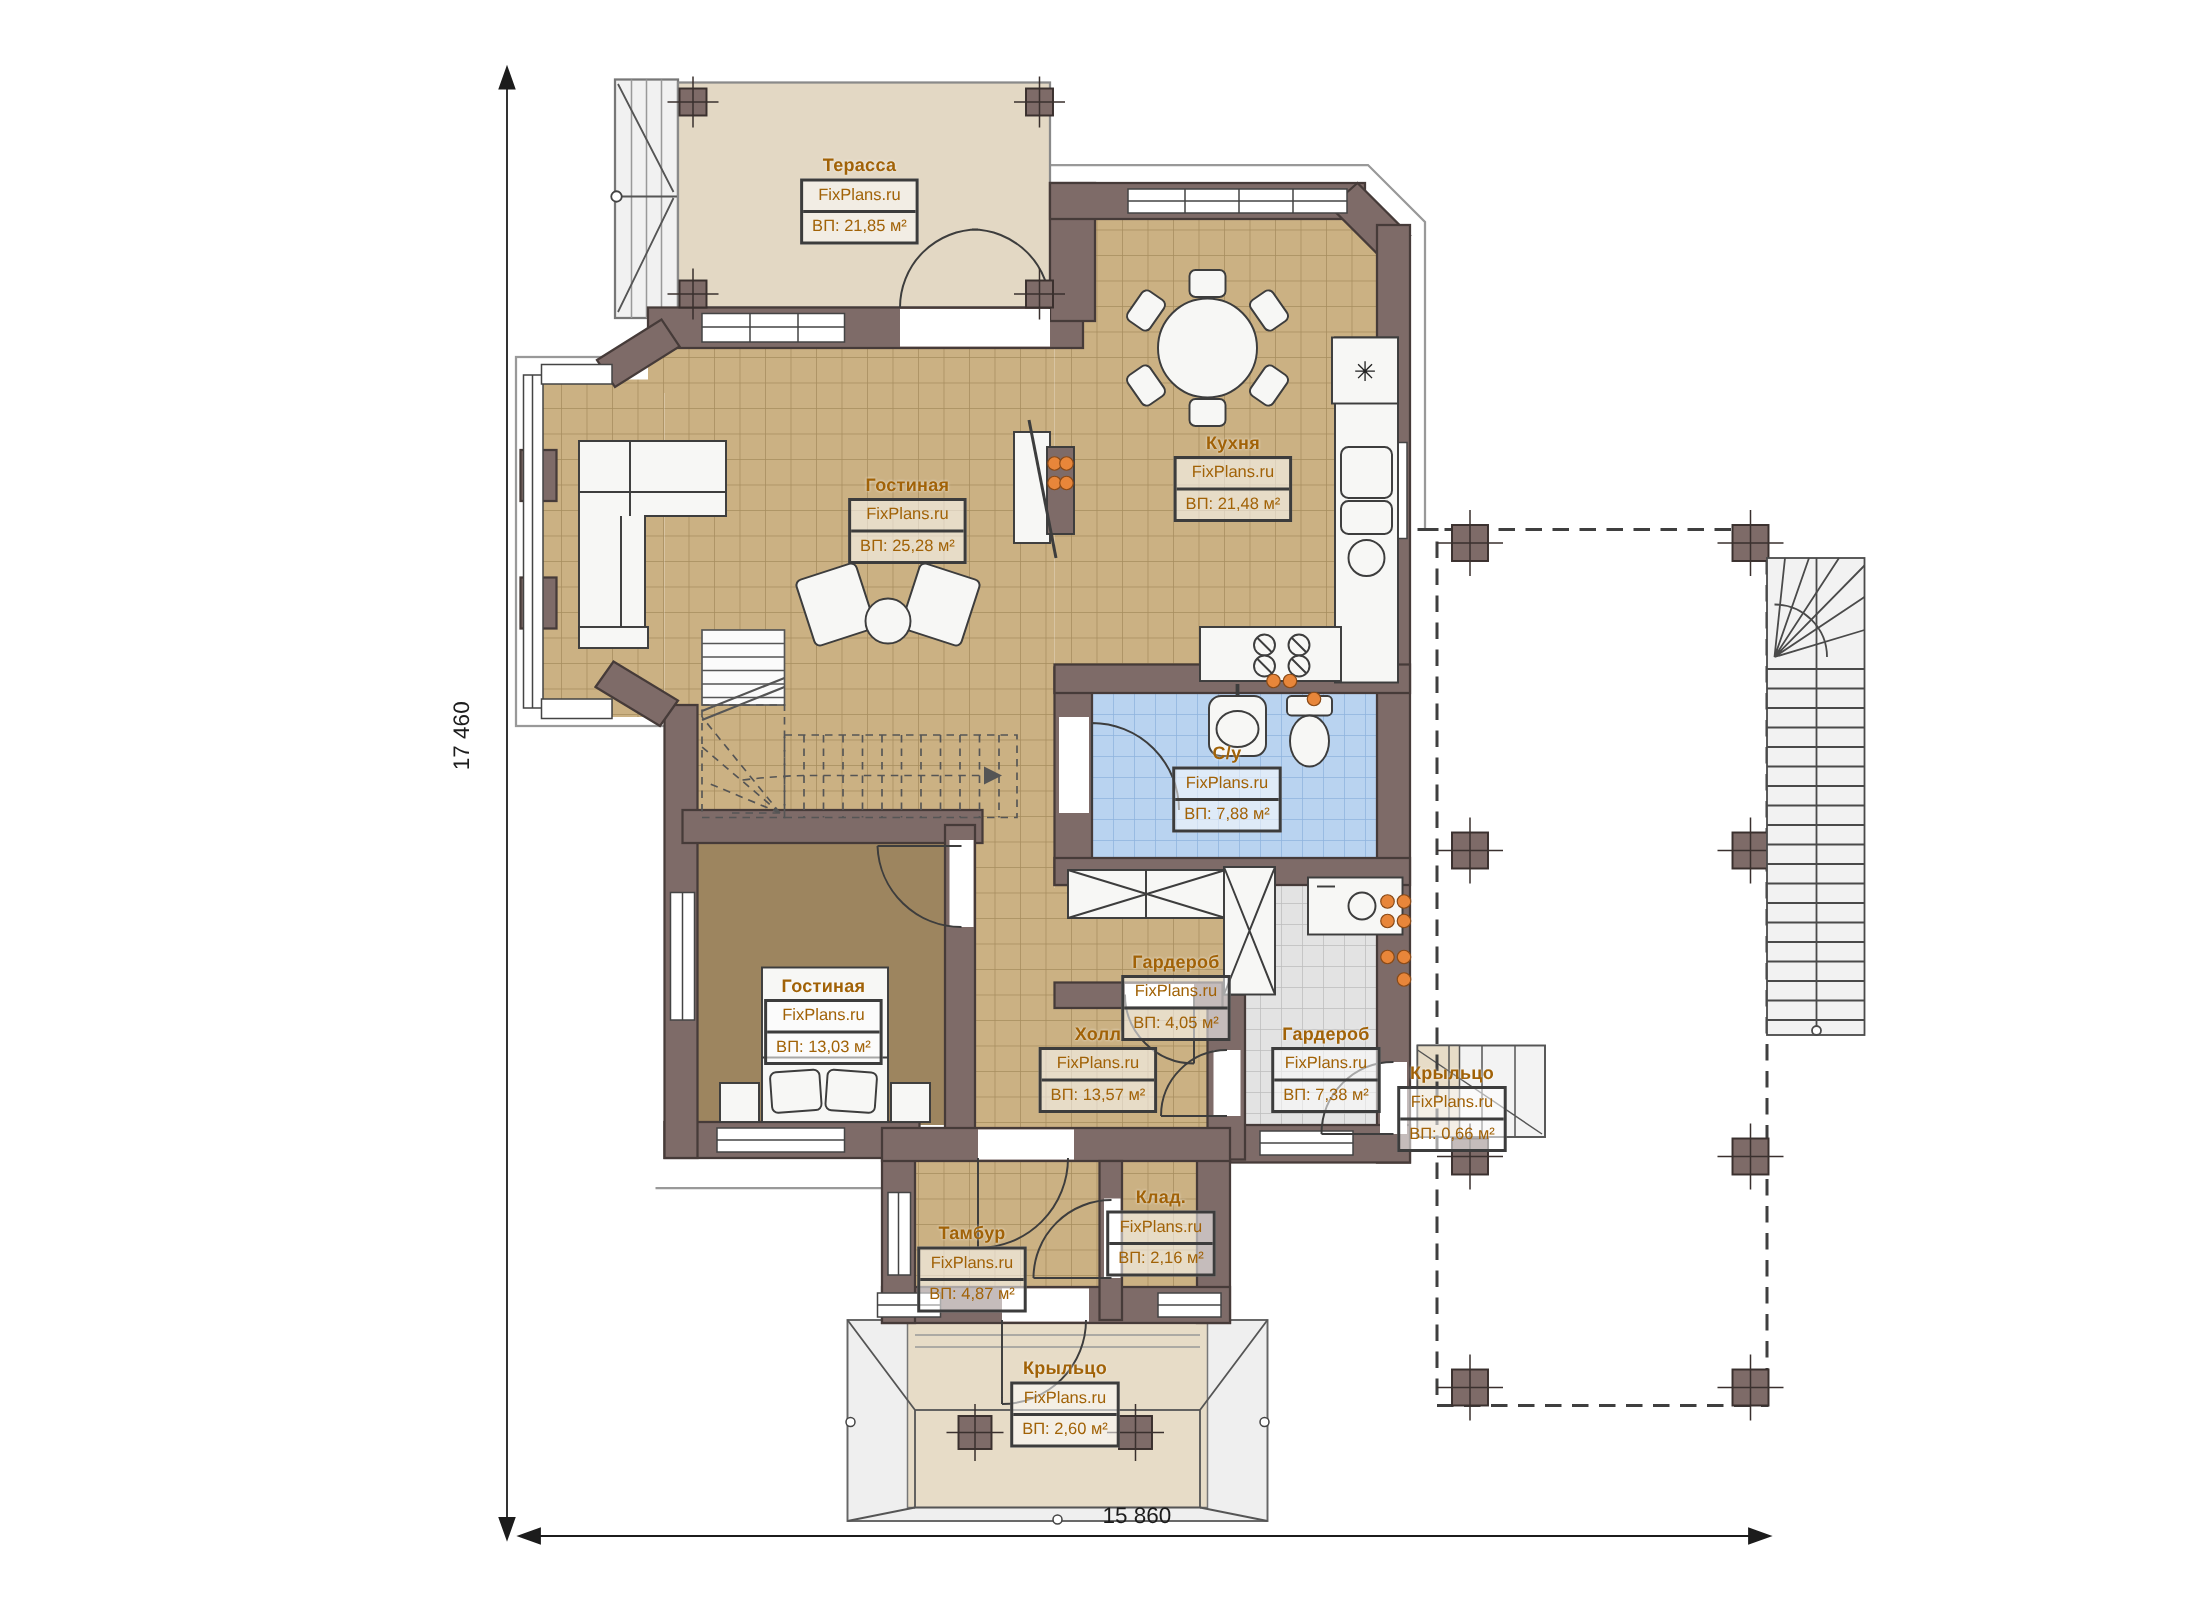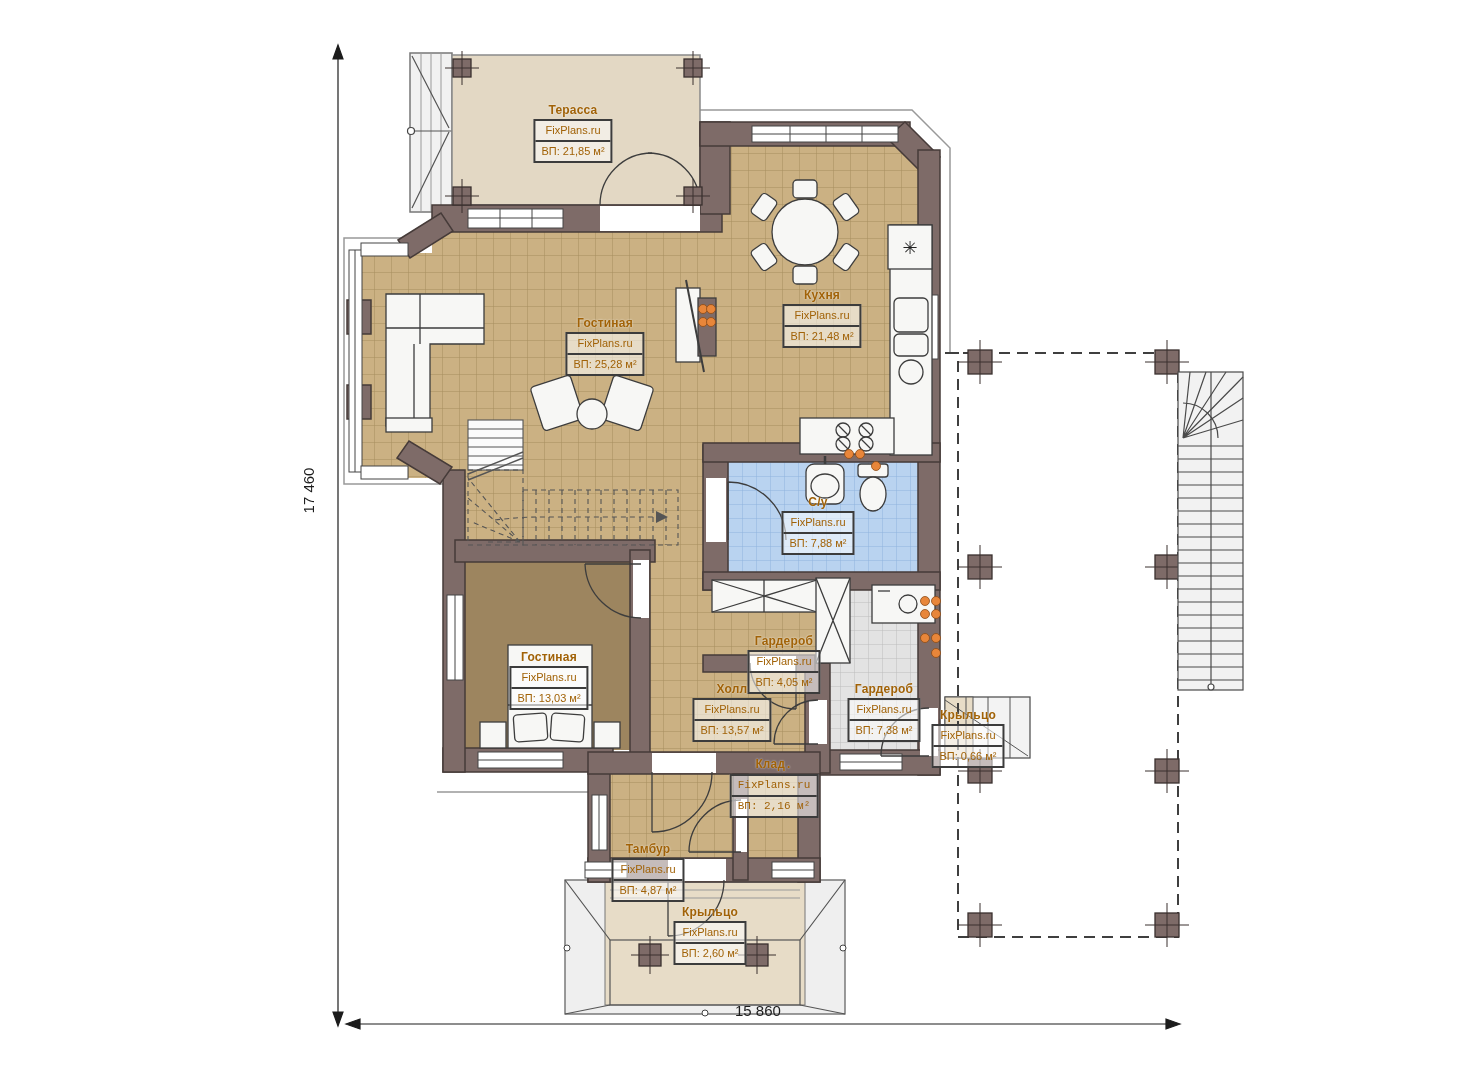--- a/index.html
+++ b/index.html
@@ -400,28 +400,28 @@
       <div class="row">ВП: 7,38 м²</div>
     </div>
   </div>
   <div class="rlabel" style="left:968px;top:708px;">
     <div class="rname">Крыльцо</div>
     <div class="rbox">
       <div class="row top">FixPlans.ru</div>
       <div class="row">ВП: 0,66 м²</div>
     </div>
   </div>
-  <div class="rlabel" style="left:648px;top:815px;margin-top:27px;">
+  <div class="rlabel" style="left:648px;top:815px;">
     <div class="rname">Тамбур</div>
     <div class="rbox">
       <div class="row top">FixPlans.ru</div>
       <div class="row">ВП: 4,87 м²</div>
     </div>
   </div>
-  <div class="rlabel" style="left:774px;top:758px;font-family:Liberation Mono, monospace;">
+  <div class="rlabel" style="left:774px;top:791px;">
     <div class="rname">Клад.</div>
     <div class="rbox">
       <div class="row top">FixPlans.ru</div>
       <div class="row">ВП: 2,16 м²</div>
     </div>
   </div>
   <div class="rlabel" style="left:710px;top:905px;">
     <div class="rname">Крыльцо</div>
     <div class="rbox">
       <div class="row top">FixPlans.ru</div>

